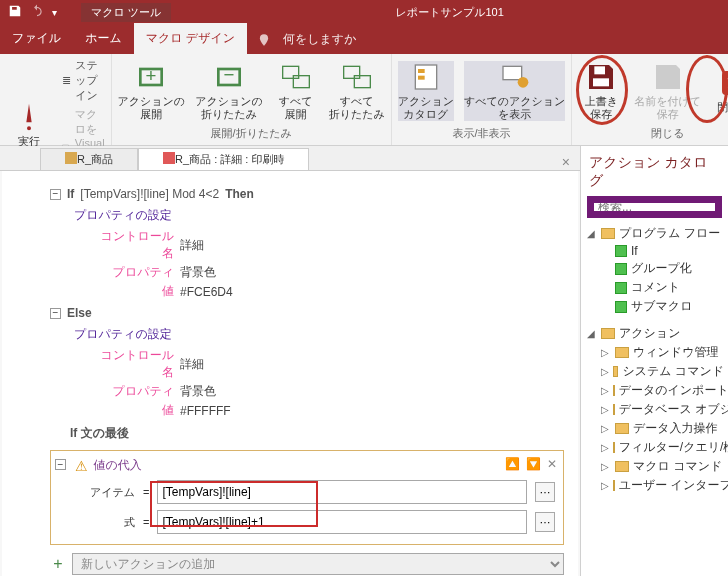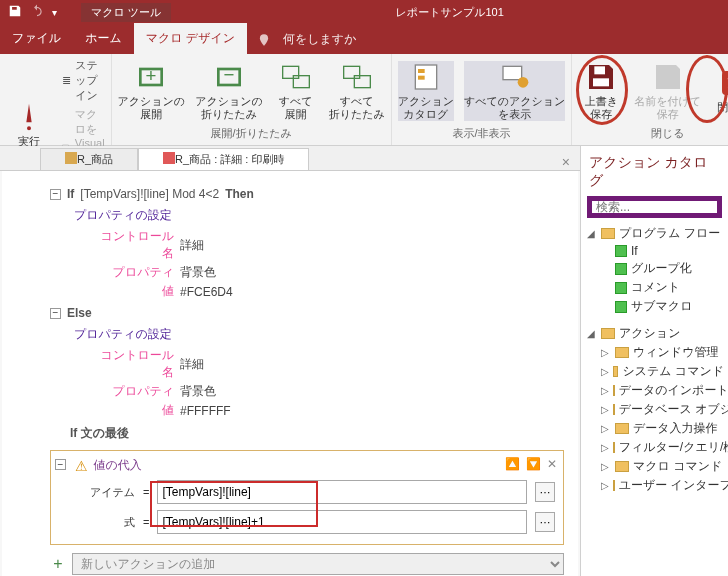--- a/index.html
+++ b/index.html
@@ -66,21 +66,21 @@
 .field-input { flex: 1; height: 24px; border: 1px solid #a8a8a8; padding: 0 4px; font-size: 12px; }
 .field-btn { width: 20px; height: 20px; border: 1px solid #a8a8a8; background: #f6f6f6; font-size: 11px; cursor: pointer; }
 
 .add-action-row { display: flex; align-items: center; gap: 6px; margin-top: 8px; }
 .plus { width: 16px; height: 16px; color: #4a8a4a; font-size: 16px; display: flex; align-items: center; justify-content: center; cursor: pointer; }
 .add-select { flex: 1; height: 22px; border: 1px solid #a8a8a8; color: #888; padding: 0 4px; font-size: 12px; }
 
 
 .catalog { width: 148px; border-left: 1px solid #d0d0d0; background: #fff; display: flex; flex-direction: column; font-size: 12px; }
 .catalog-title { font-size: 14px; color: #7a1f20; padding: 8px 8px 6px; font-weight: normal; }
-.catalog-search { margin: 0 6px 6px; height: 22px; border: 5px solid #701a75; padding: 0 4px; color: #888; font-size: 12px; }
+.catalog-search { margin: 0 6px 6px; height: 22px; border: 7px solid #701a75; padding: 0 4px; color: #888; font-size: 12px; }
 .tree { flex: 1; overflow: auto; padding: 0 4px 8px 6px; }
 .tree .node { display: flex; align-items: center; gap: 4px; padding: 1px 0; cursor: pointer; white-space: nowrap; }
 .tree .arrow { width: 10px; color: #666; font-size: 10px; }
 .folder { width: 14px; height: 11px; background: #f0c060; border: 1px solid #caa040; display: inline-block; }
 .cube { width: 12px; height: 12px; background: #4fc04f; border: 1px solid #2a9a2a; display: inline-block; }
 .indent1 { margin-left: 14px; }
 .indent2 { margin-left: 28px; }
 </style>
 </head>
 <body>

